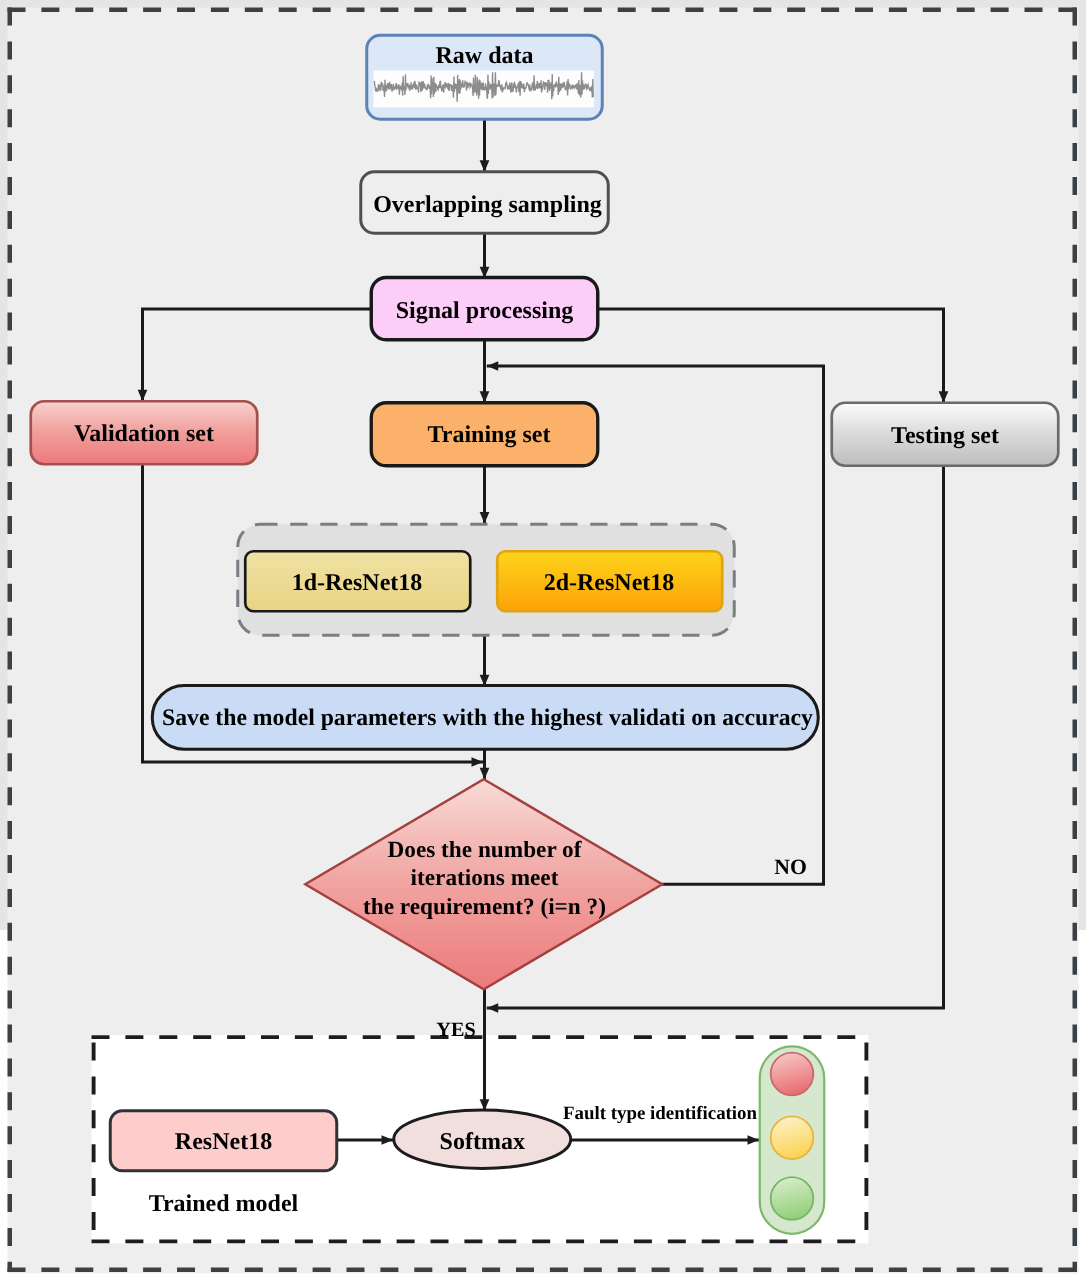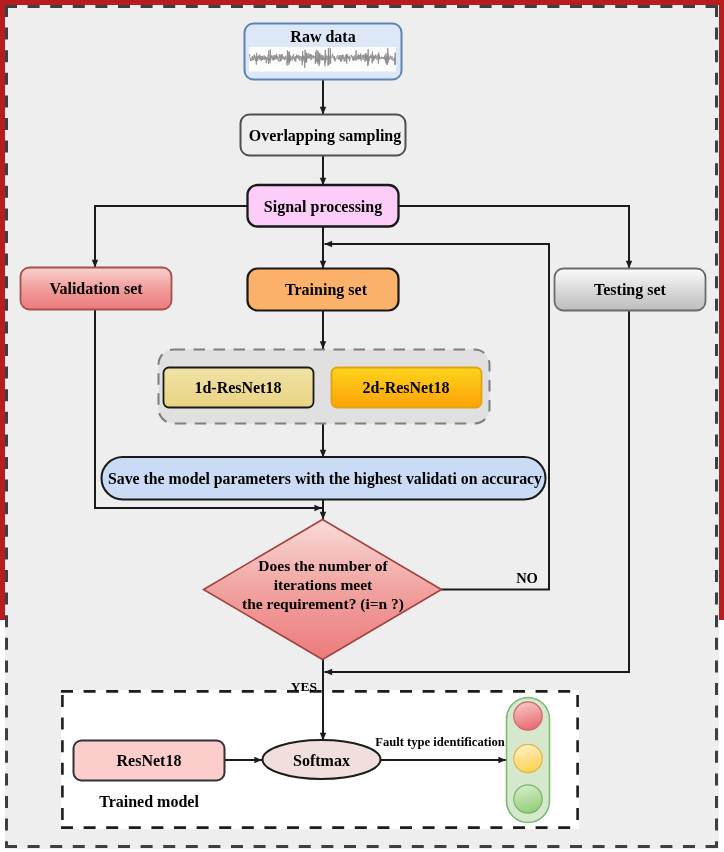--- a/index.html
+++ b/index.html
@@ -1,18 +1,18 @@
 <!DOCTYPE html>
 <html><head>
 <meta charset="utf-8">
 <title>Flowchart</title>
 <style>
   html,body{margin:0;padding:0;}
   body{width:724px;height:852px;background:#ffffff;font-family:"Liberation Serif",serif;overflow:hidden;}
-  #root{position:relative;width:724px;height:620px;background:#b91c1c;}
+  #root{position:relative;width:724px;height:620px;background:#e5e5e5;}
   svg#diagram{position:absolute;left:0;top:0;width:724px;height:852px;display:block;}
   text{font-family:"Liberation Serif",serif;font-weight:bold;fill:#000;}
 </style>
 </head>
 <body>
 
 <div id="root">
 <svg id="diagram" viewBox="0 0 724 852">
   <defs>
     <marker id="arrow" viewBox="0 0 10 10" refX="10" refY="5" markerWidth="8.5" markerHeight="8.5" markerUnits="userSpaceOnUse" orient="auto-start-reverse">

